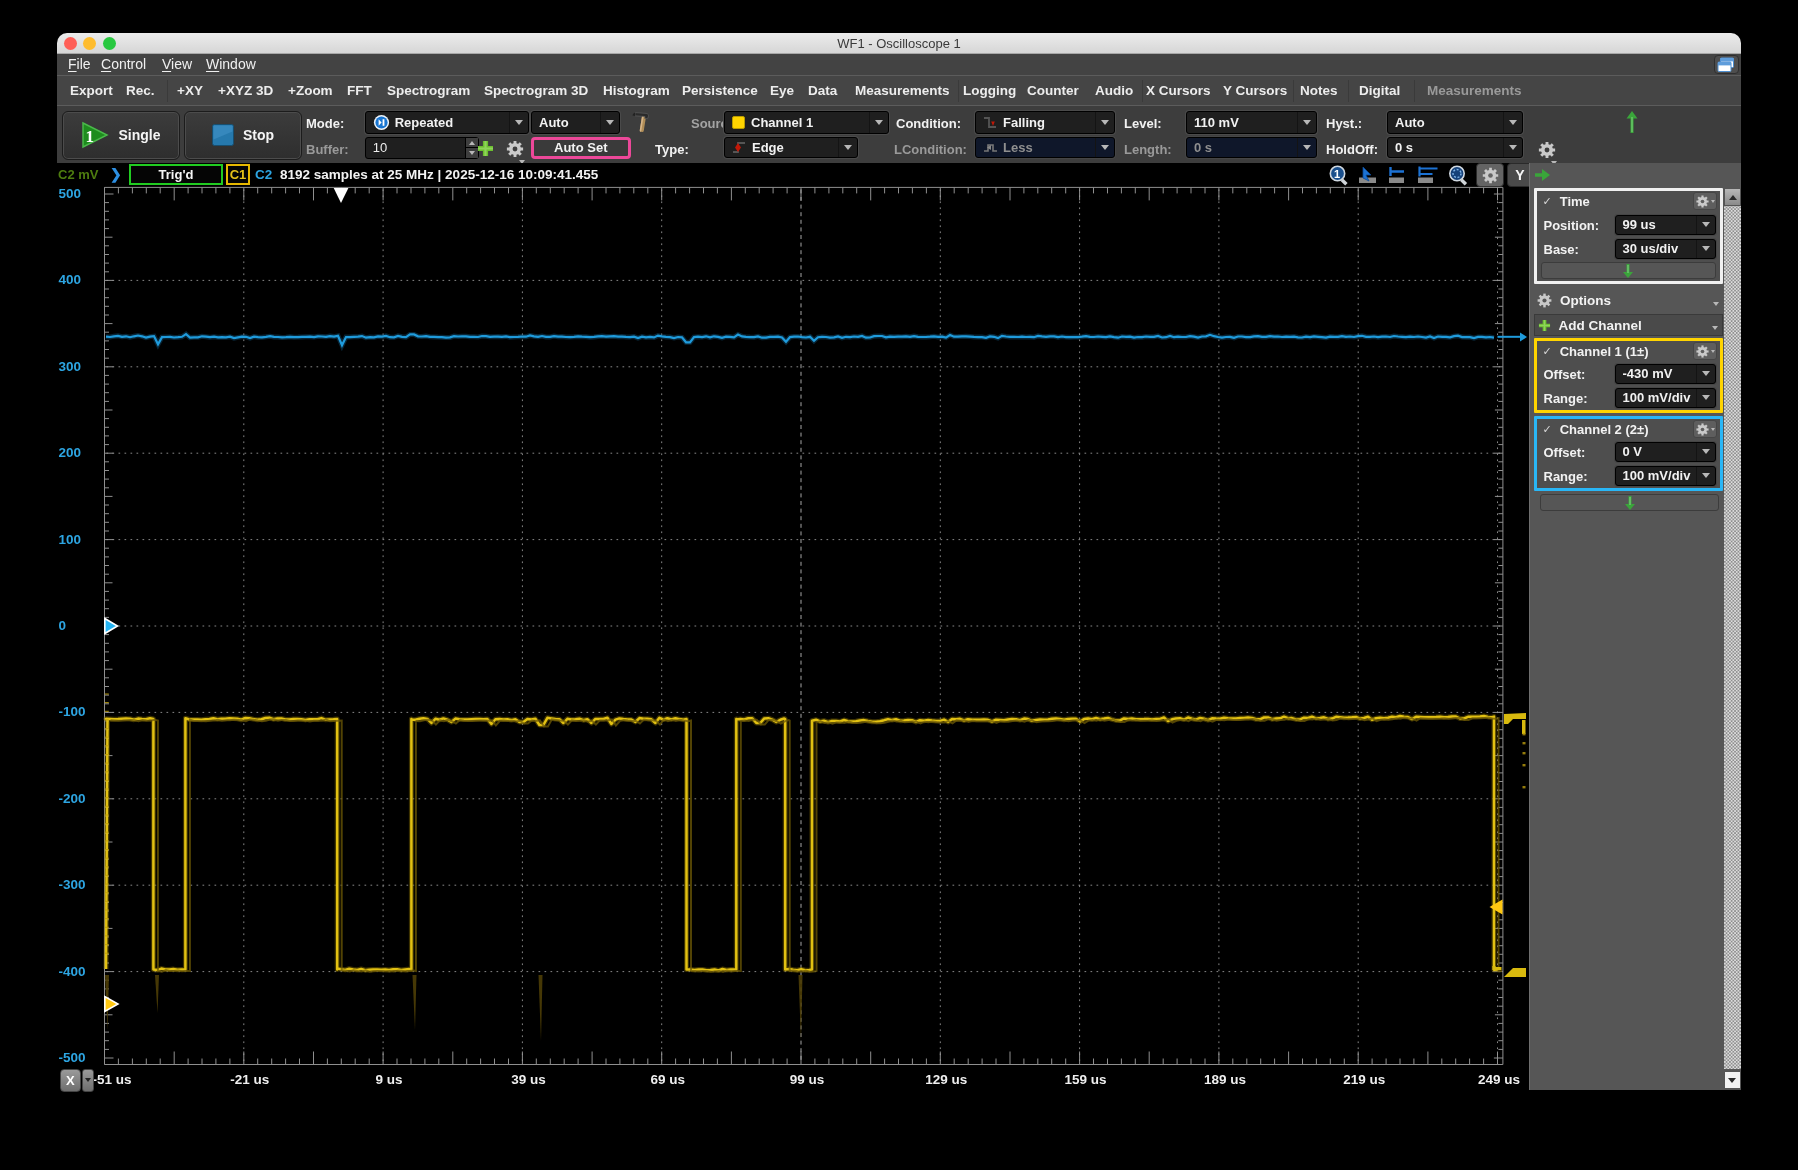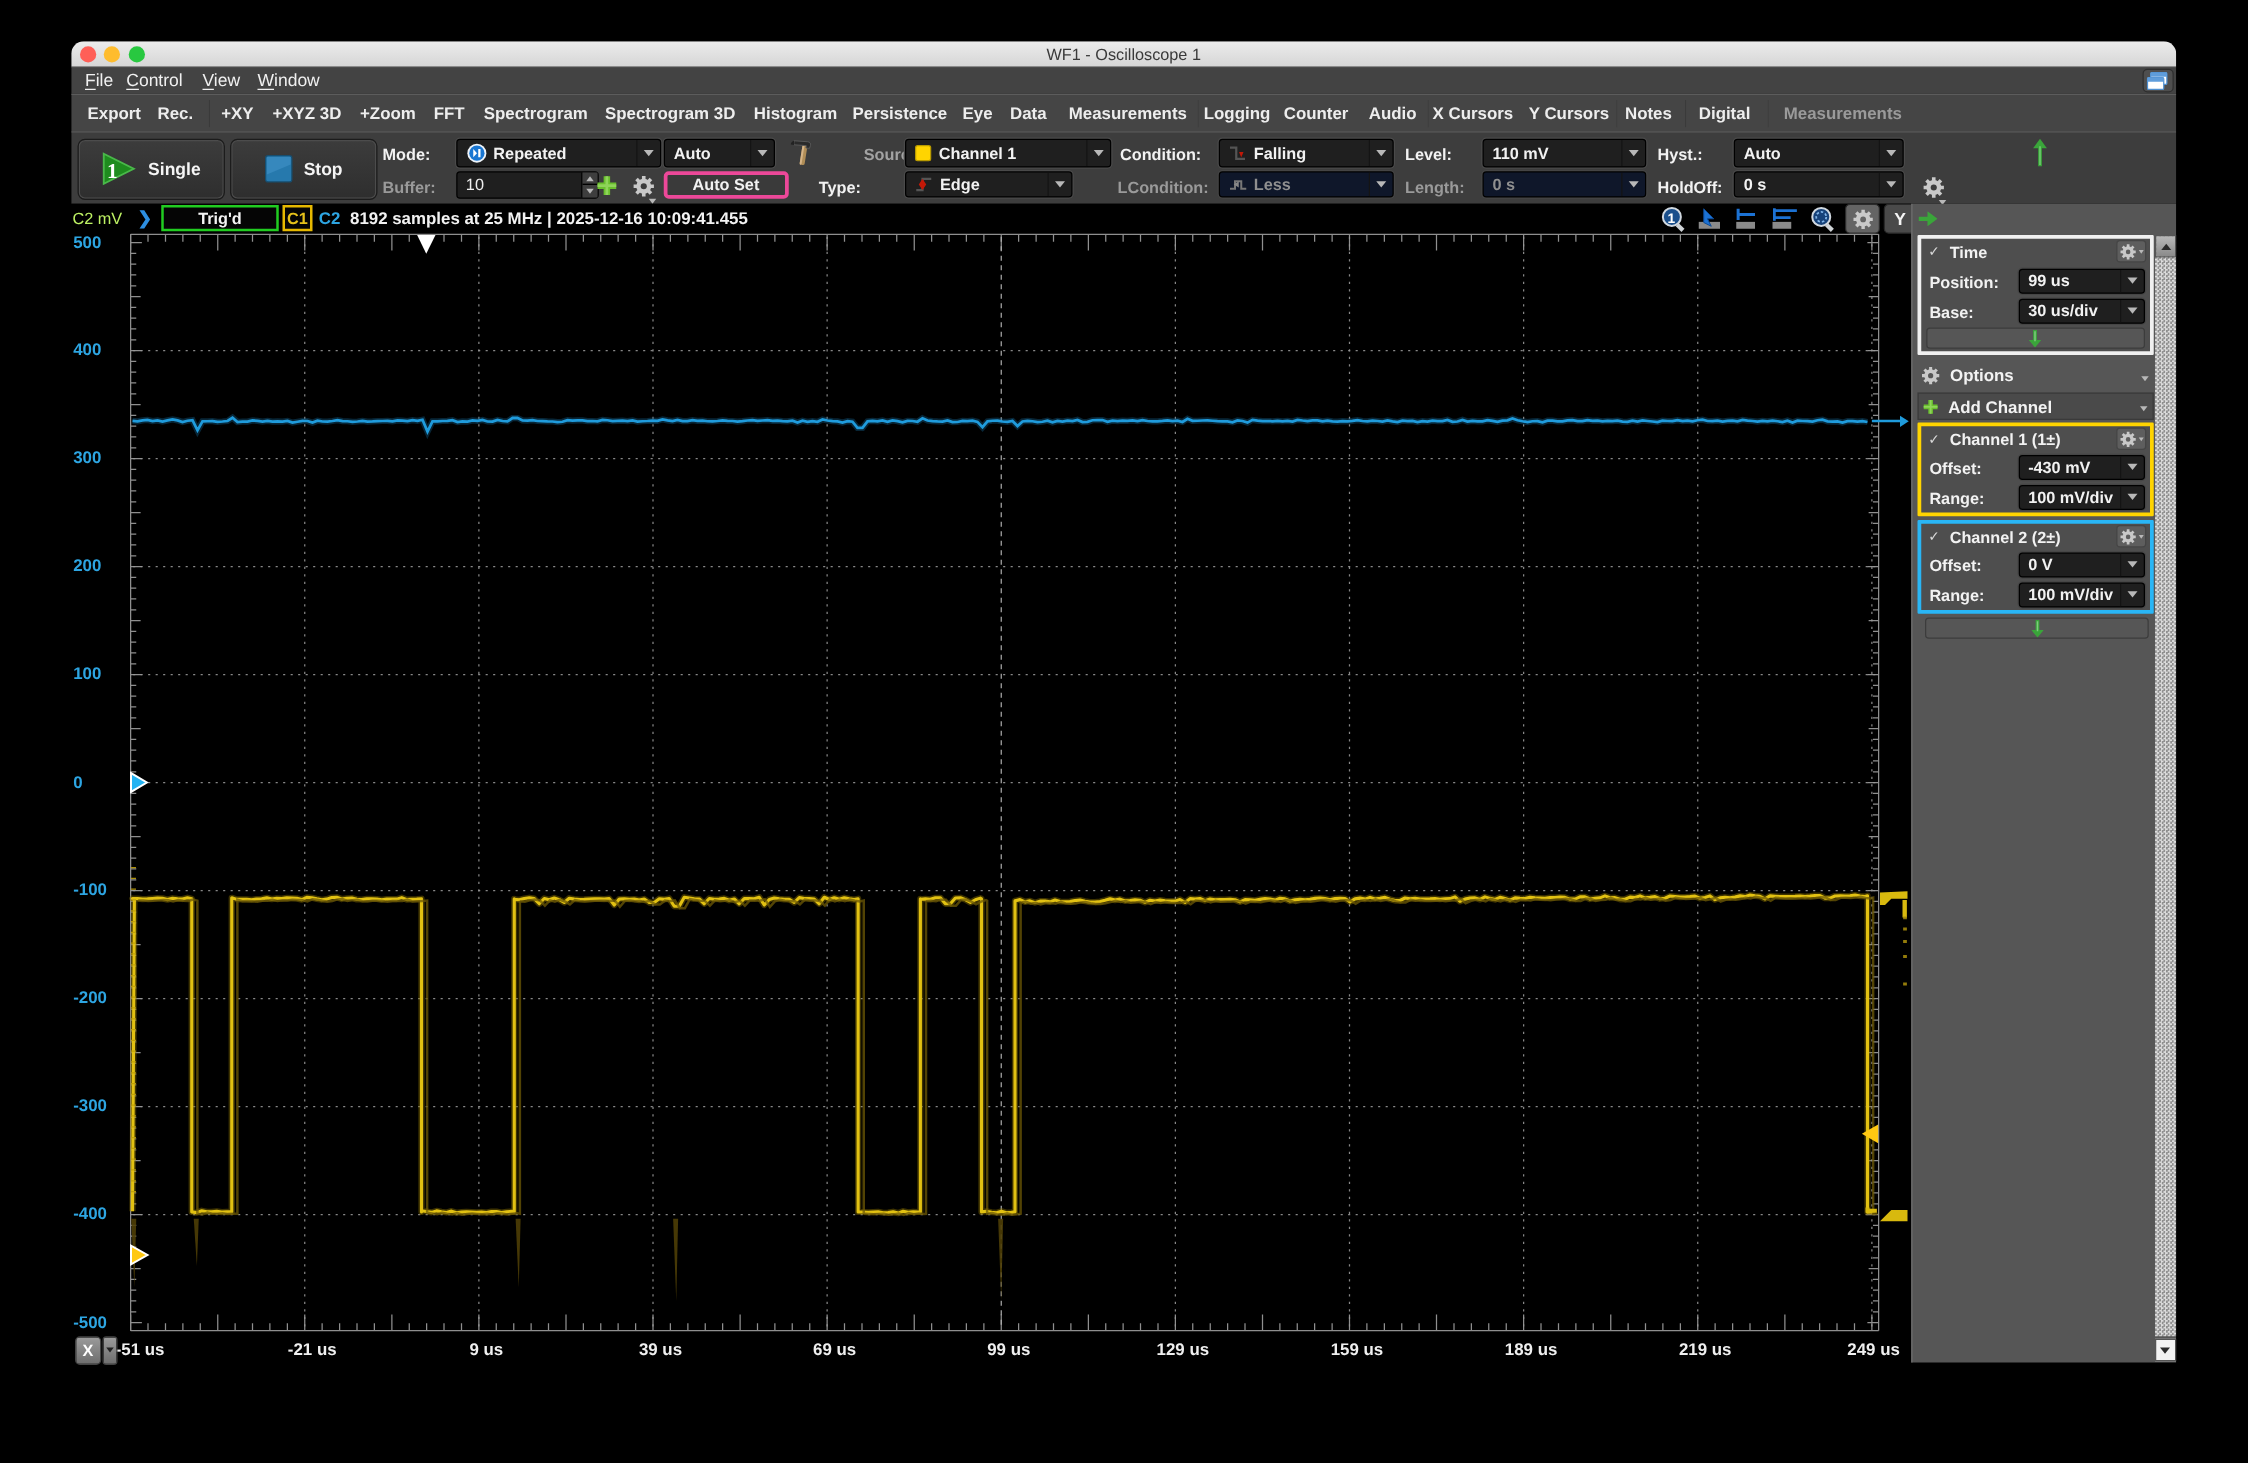--- a/index.html
+++ b/index.html
@@ -255,21 +255,21 @@
             <line x1="4.7" y1="9.0" x2="1.7" y2="9.0"></line>
             <line x1="5.9" y1="5.9" x2="3.8" y2="3.8"></line>
             <line x1="9.0" y1="4.7" x2="9.0" y2="1.7"></line>
             <line x1="12.1" y1="5.9" x2="14.2" y2="3.8"></line>
           </g>
         </g>
       </svg>
       <div class="abs" style="left:1494px;top:45px;"><i class="trd" style="border-left-width:3px;border-right-width:3px;border-top-width:4px"></i></div>
     </div>
     <div id="statusrow">
-      <span class="abs" style="left:1px;top:4px;color:#bef264;font-size:13px;font-weight:normal">C2 mV</span>
+      <span class="abs" style="left:1px;top:4px;color:#4d7c0f;font-size:13px;font-weight:bold">C2 mV</span>
       <span class="abs" style="left:53px;top:3px;color:#2d8fe2;font-size:14px;font-weight:bold">❯</span>
       <div class="abs" style="left:72px;top:1px;width:94px;height:21px;border:2px solid #21cc21;background:#050505;color:#f5f5f5;font-size:13px;font-weight:bold;text-align:center;line-height:17px">Trig'd</div>
       <div class="abs" style="left:169px;top:1px;width:24px;height:21px;border:2px solid #e6b800;background:#050505;color:#e6c21a;font-size:13px;font-weight:bold;text-align:center;line-height:17px">C1</div>
       <span class="abs" style="left:198px;top:4px;color:#2da5e2;font-size:13.5px;font-weight:bold">C2</span>
       <span class="abs" style="left:223px;top:4px;color:#f2f2f2;font-size:13.5px;font-weight:bold">8192 samples at 25 MHz | 2025-12-16 10:09:41.455</span>
       <svg class="abs" style="left:1271px;top:2px" width="22" height="21" viewBox="0 0 22 21">
 <circle cx="9.5" cy="8.5" r="7.2" fill="#1a4f8c" stroke="#d0d8e0" stroke-width="1.6"></circle>
 <text x="6" y="13" font-size="11" fill="#fff" font-weight="bold">1</text>
 <rect x="15" y="13.5" width="6.5" height="3.4" transform="rotate(45 15 13.5)" fill="#cfd4d8"></rect>
       </svg>

